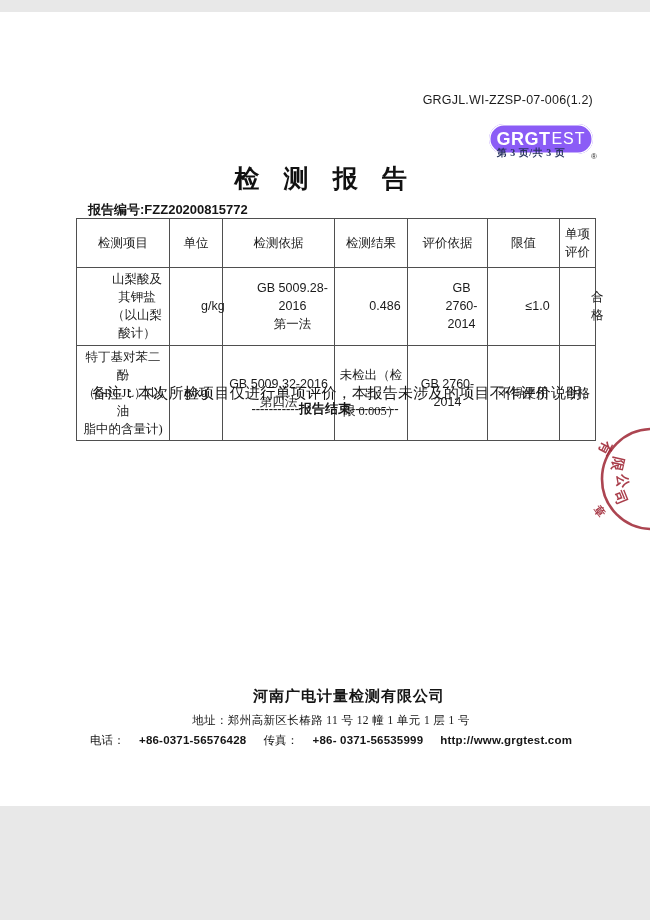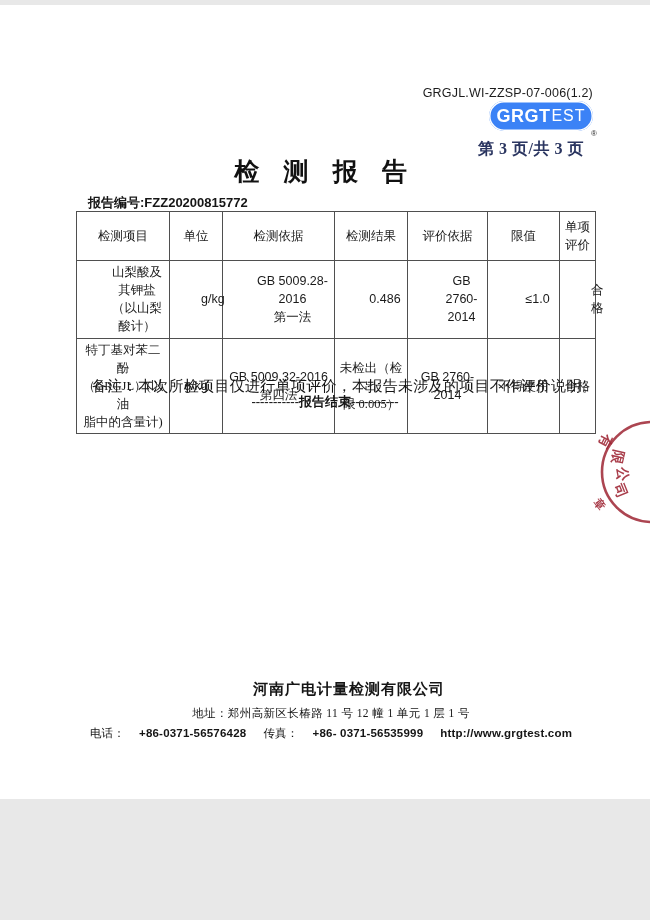--- a/index.html
+++ b/index.html
@@ -1,48 +1,48 @@
 <!DOCTYPE html>
 <html><head>
 <meta charset="utf-8">
 <style>
   html,body{margin:0;padding:0;background:#e8e8e8;}
   .page{
-    position:relative;width:650px;height:794px;margin:5px auto;
+    position:relative;width:650px;height:794px;margin:12px auto;
     background:#ffffff;overflow:hidden;
     font-family:"Liberation Serif","DejaVu Serif",serif;
     color:#1a1a1a;
   }
   
   .doc-code{
     position:absolute;top:81px;right:57px;
     font-family:"Liberation Sans","DejaVu Sans",sans-serif;
     font-size:12.5px;font-weight:500;letter-spacing:.2px;color:#1c1c1c;
   }
   .logo{
-    position:absolute;top:96px;right:57px;width:104px;height:30px;
-    background:#3b82f6;border-radius:16px;
+    position:absolute;top:112px;right:57px;width:104px;height:30px;
+    background:#8b5cf6;border-radius:16px;
     display:flex;align-items:center;justify-content:center;
     box-shadow:0 0 0 1.5px #fff inset;
   }
   .logo .t1{
     font-family:"Liberation Sans","DejaVu Sans",sans-serif;
     font-weight:800;font-size:18px;color:#fff;letter-spacing:.5px;
   }
   .logo .t2{
     font-family:"Liberation Sans","DejaVu Sans",sans-serif;
     font-weight:300;font-size:16px;color:#fff;letter-spacing:1px;margin-left:1px;
   }
   .logo .reg{
     position:absolute;right:-4px;bottom:-7px;font-size:8px;color:#2a2a2a;
     font-family:"Liberation Sans",sans-serif;
   }
   .page-indicator{
     position:absolute;top:134px;right:64px;width:110px;text-align:center;
-    font-size:16px;color:#2a3560;font-weight:600;letter-spacing:.5px;
+    font-size:10px;color:#2a3560;font-weight:600;letter-spacing:.5px;
   }
   
   .report-title{
     position:absolute;top:150px;left:0;width:100%;text-align:center;
     font-size:25px;font-weight:700;letter-spacing:9px;color:#111;
   }
   .report-no{
     position:absolute;top:189px;left:88px;
     font-family:"Liberation Sans","DejaVu Sans",sans-serif;
     font-size:13px;font-weight:700;color:#161616;

